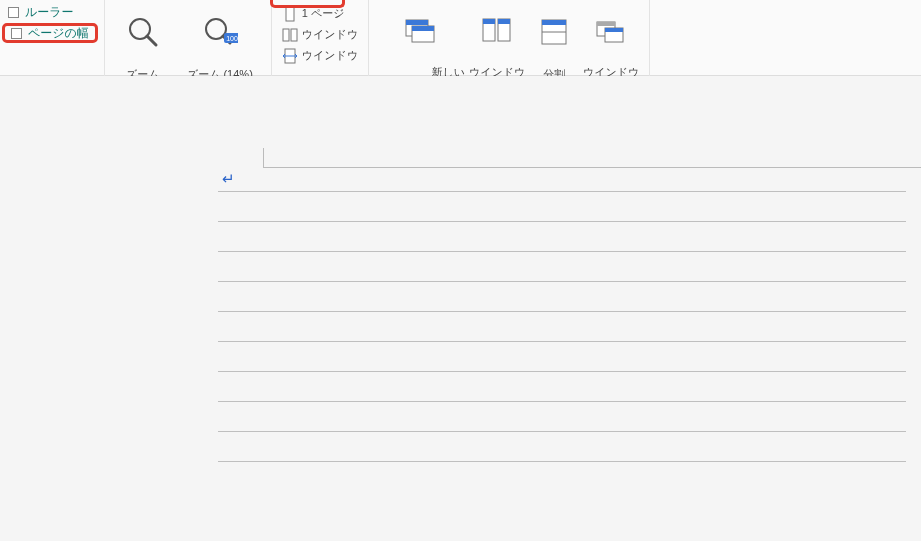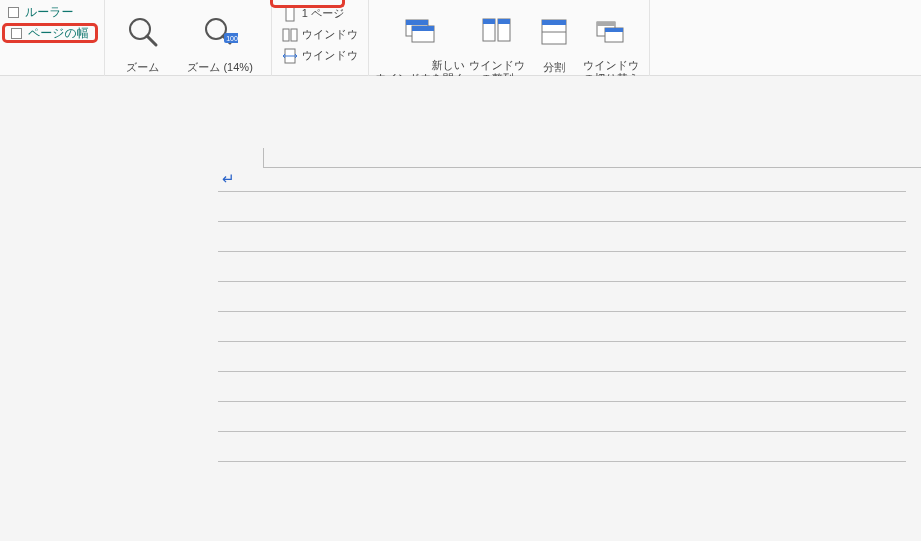--- a/index.html
+++ b/index.html
@@ -57,21 +57,21 @@
       display: flex;
       flex-direction: column;
       align-items: center;
       justify-content: flex-start;
       width: 64px;
       height: 70px;
       padding-top: 2px;
       cursor: default;
     }
     .big-btn .icon { width: 36px; height: 36px; display: flex; align-items: center; justify-content: center; }
-    .big-btn .lbl { font-size: 11px; text-align: center; line-height: 13px; margin-top: 11px; }
+    .big-btn .lbl { font-size: 11px; text-align: center; line-height: 13px; margin-top: 18px; }
     .wide-btn { width: 90px; }
     .smallrow {
       display: flex;
       align-items: center;
       height: 21px;
       padding: 0 4px;
       font-size: 11px;
       gap: 4px;
     }
     .sicon { width: 16px; height: 16px; display:flex; align-items:center; justify-content:center; }

